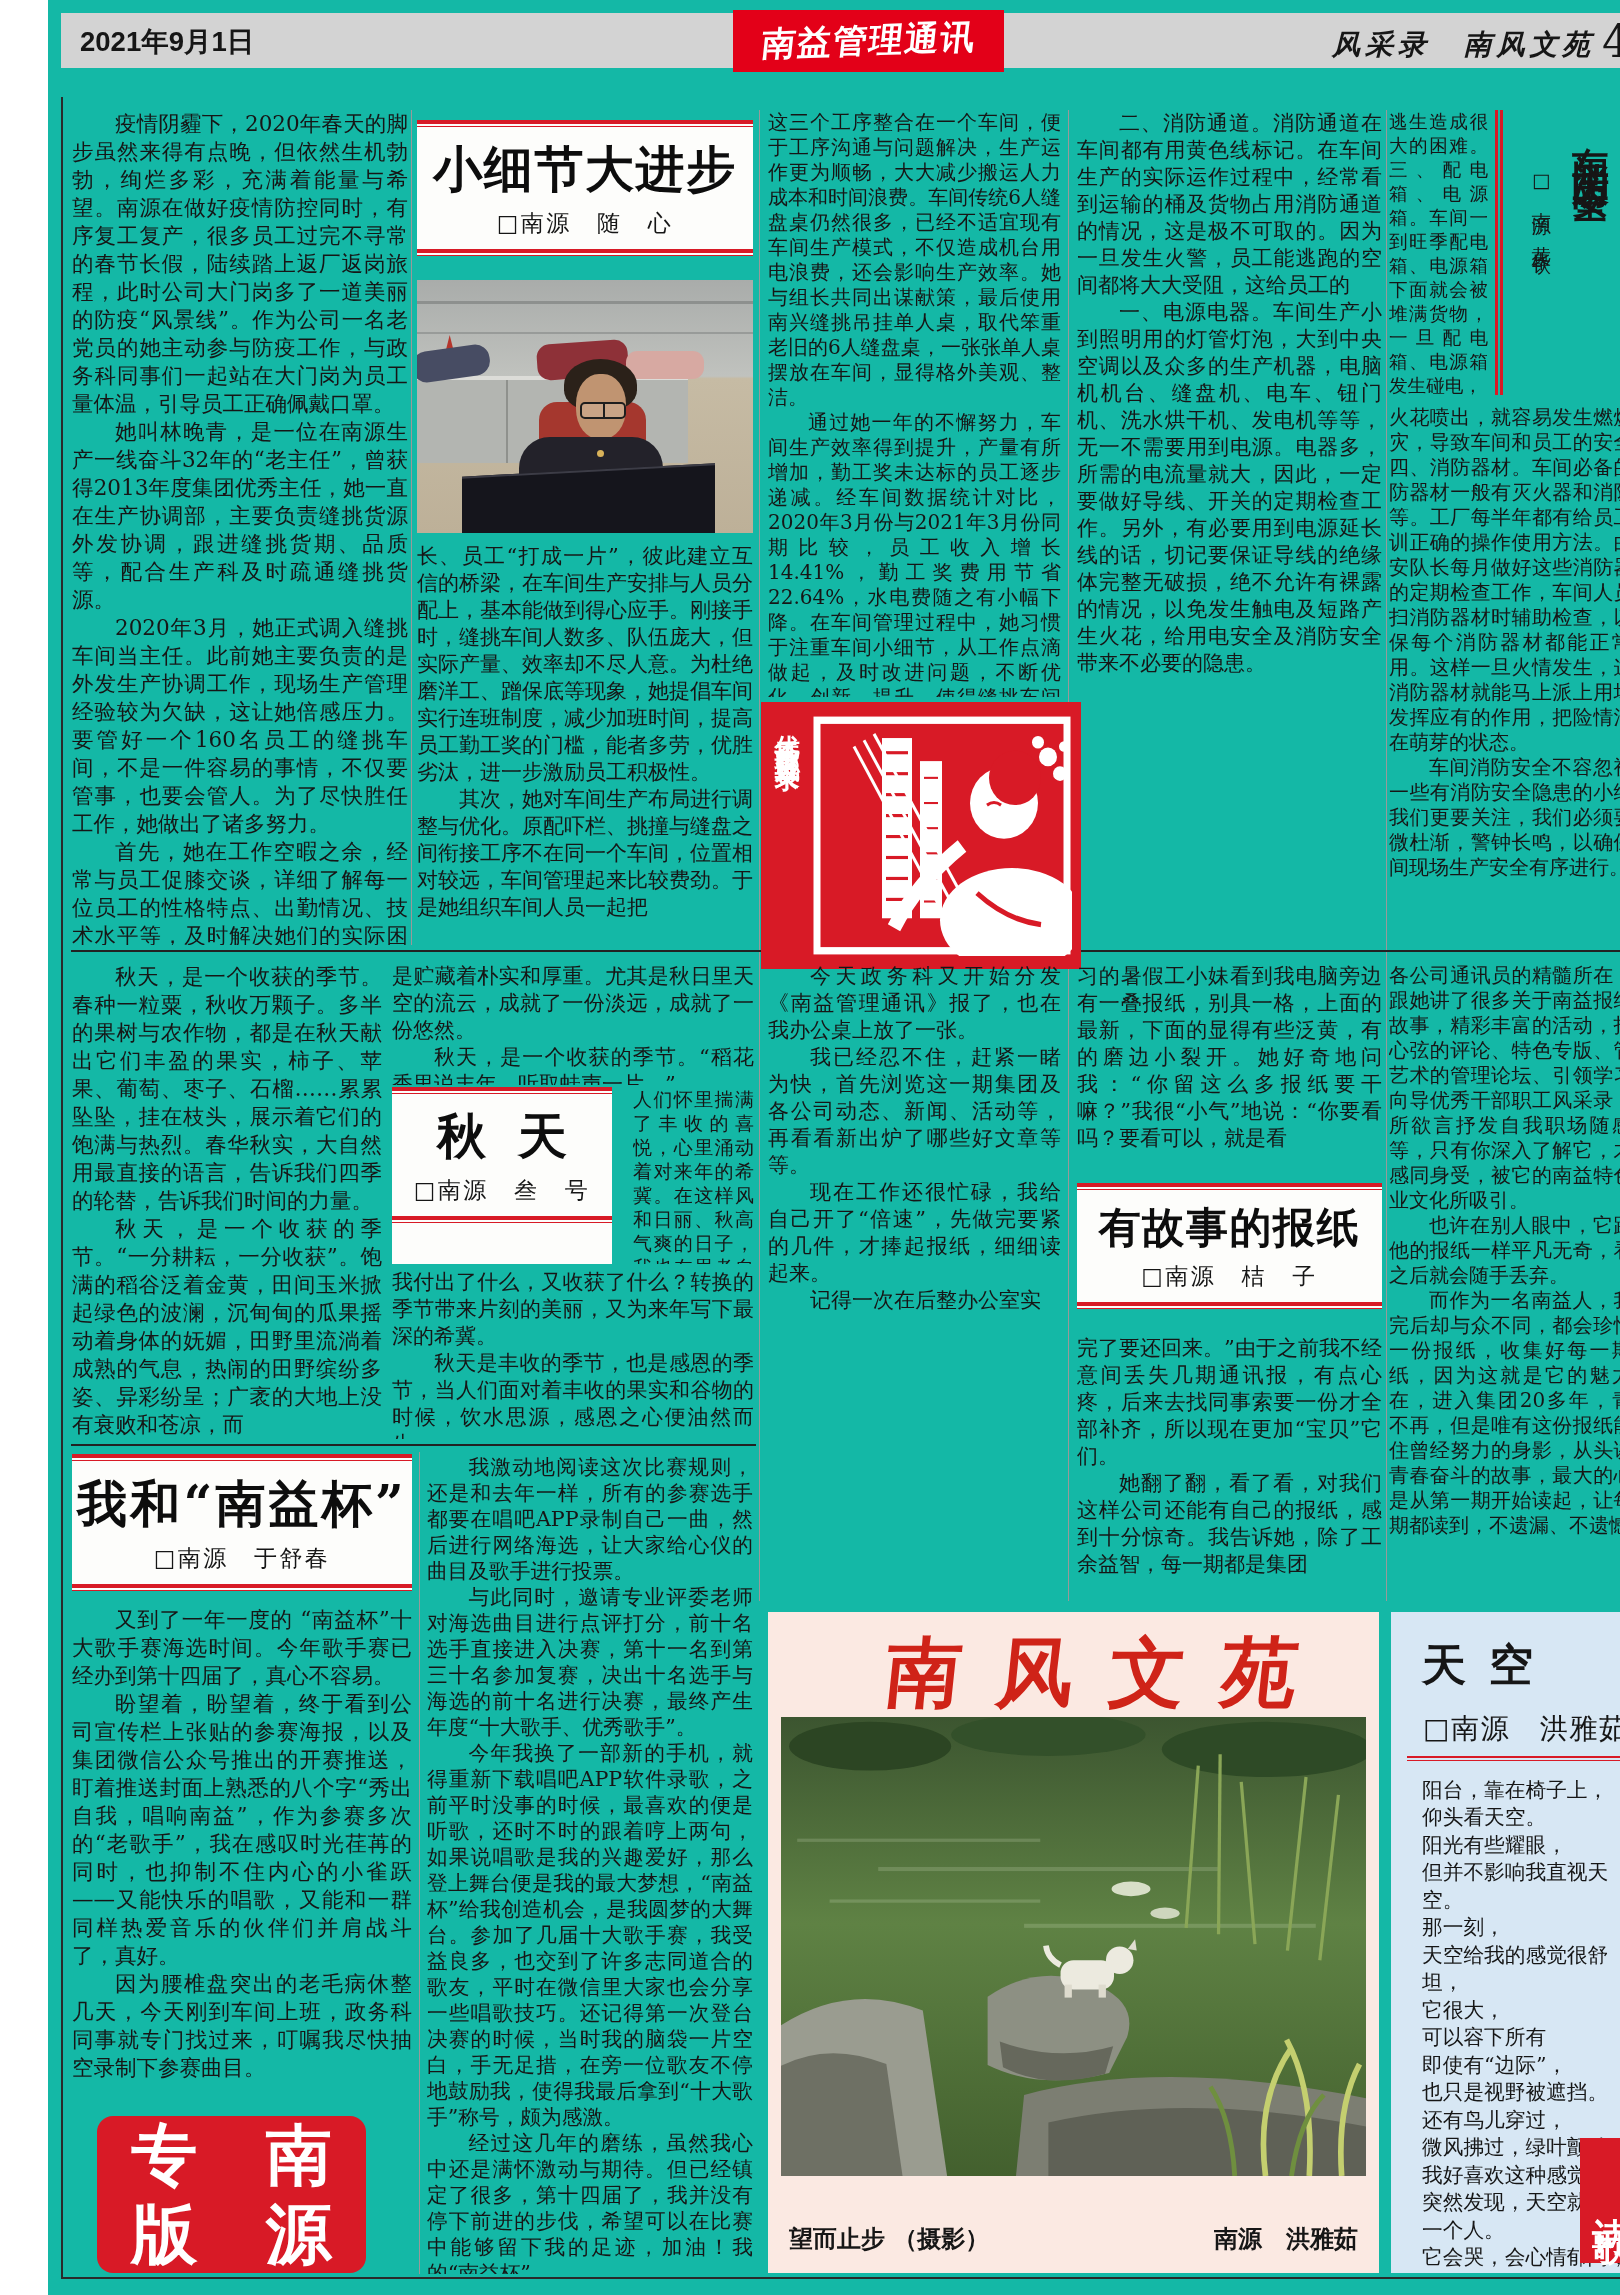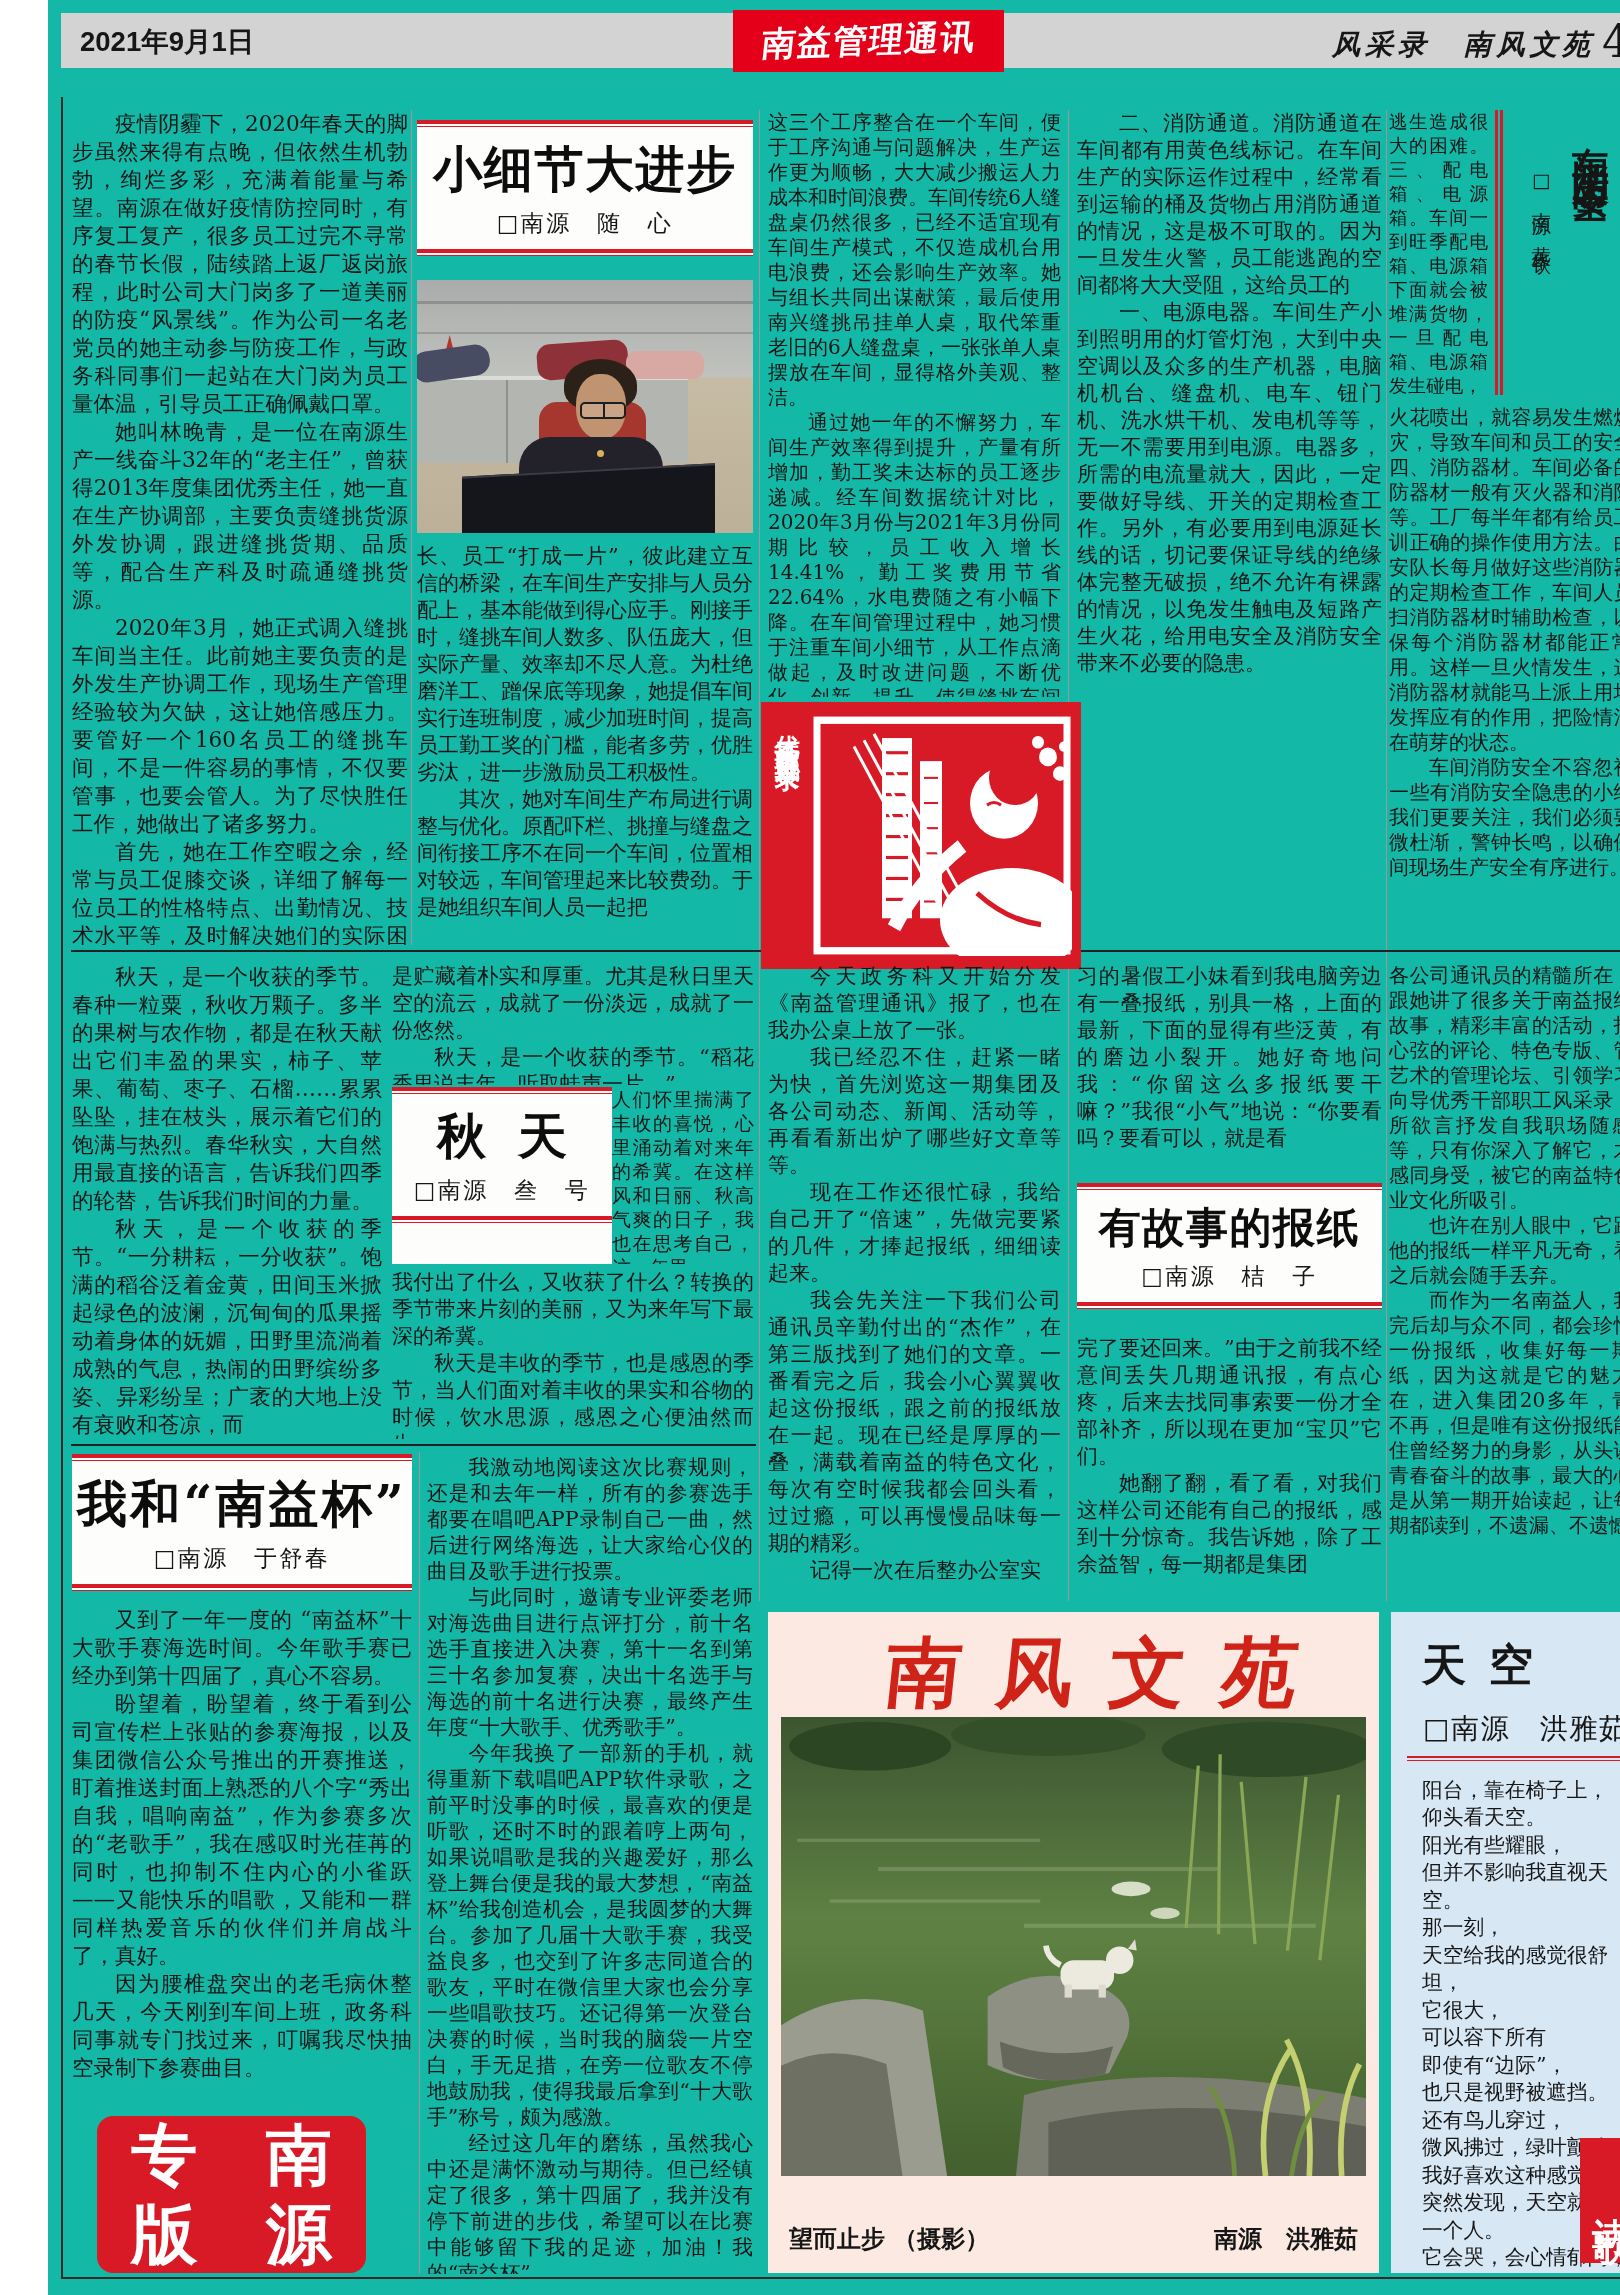--- a/index.html
+++ b/index.html
@@ -233,40 +233,39 @@
   <div class="col f-main" style="left:24px;top:963px;width:310px;height:476px;">
       <p>秋天，是一个收获的季节。春种一粒粟，秋收万颗子。多半的果树与农作物，都是在秋天献出它们丰盈的果实，柿子、苹果、葡萄、枣子、石榴……累累坠坠，挂在枝头，展示着它们的饱满与热烈。春华秋实，大自然用最直接的语言，告诉我们四季的轮替，告诉我们时间的力量。</p>
       <p>秋天，是一个收获的季节。“一分耕耘，一分收获”。饱满的稻谷泛着金黄，田间玉米掀起绿色的波澜，沉甸甸的瓜果摇动着身体的妩媚，田野里流淌着成熟的气息，热闹的田野缤纷多姿、异彩纷呈；广袤的大地上没有衰败和苍凉，而</p>
     </div>
 
   <div class="col f-26 cont" style="left:344px;top:963px;width:362px;height:122px;">
       <p>是贮藏着朴实和厚重。尤其是秋日里天空的流云，成就了一份淡远，成就了一份悠然。</p>
       <p>秋天，是一个收获的季节。“稻花香里说丰年，听取蛙声一片。”</p>
     </div>
 
-  <div style="position:absolute;left:344px;top:1087px;width:362px;height:177px;display:flex;gap:0;overflow:hidden;">
+  <div style="position:absolute;left:344px;top:1087px;width:362px;height:177px;display:flex;gap:21px;overflow:hidden;">
     <div class="titlebox" style="position:relative;width:220px;flex:none;">
       <div class="redrule"></div>
       <h2 class="headline h-autumn">秋天</h2>
       <div class="byline">□南源　叁　号</div>
       <div class="redrule"></div>
     </div>
     <div class="col f-beside cont" style="position:relative;flex:1;height:100%;">人们怀里揣满了丰收的喜悦，心里涌动着对来年的希冀。在这样风和日丽、秋高气爽的日子，我也在思考自己，这一年里，</div>
   </div>
 
   <div class="col f-26 cont" style="left:344px;top:1269px;width:362px;height:170px;">
       <p>我付出了什么，又收获了什么？转换的季节带来片刻的美丽，又为来年写下最深的希冀。</p>
       <p>秋天是丰收的季节，也是感恩的季节，当人们面对着丰收的果实和谷物的时候，饮水思源，感恩之心便油然而生。</p>
     </div>
 
   <div class="col f-26" style="left:720px;top:963px;width:293px;height:638px;">
       <p>今天政务科又开始分发《南益管理通讯》报了，也在我办公桌上放了一张。</p>
       <p>我已经忍不住，赶紧一睹为快，首先浏览这一期集团及各公司动态、新闻、活动等，再看看新出炉了哪些好文章等等。</p>
       <p>现在工作还很忙碌，我给自己开了“倍速”，先做完要紧的几件，才捧起报纸，细细读起来。</p>
-      <p>我会先关注一下我们公司通讯员辛勤付出的“杰作”，在第三版找到了她们的文章。一番看完之后，我会小心翼翼收起这份报纸，跟之前的报纸放在一起。现在已经是厚厚的一叠，满载着南益的特色文化，每次有空时候我都会回头看，过过瘾，可以再慢慢品味每一期的精彩。</p>
       <p>记得一次在后整办公室实</p>
     </div>
 
   <div class="col f-26 cont" style="left:1029px;top:963px;width:305px;height:217px;">
       <p>习的暑假工小妹看到我电脑旁边有一叠报纸，别具一格，上面的最新，下面的显得有些泛黄，有的磨边小裂开。她好奇地问我：“你留这么多报纸要干嘛？”我很“小气”地说：“你要看吗？要看可以，就是看</p>
     </div>
 
   <div class="titlebox" style="left:1029px;top:1183px;width:305px;">
     <div class="redrule"></div>
     <h2 class="headline h-52">有故事的报纸</h2>

